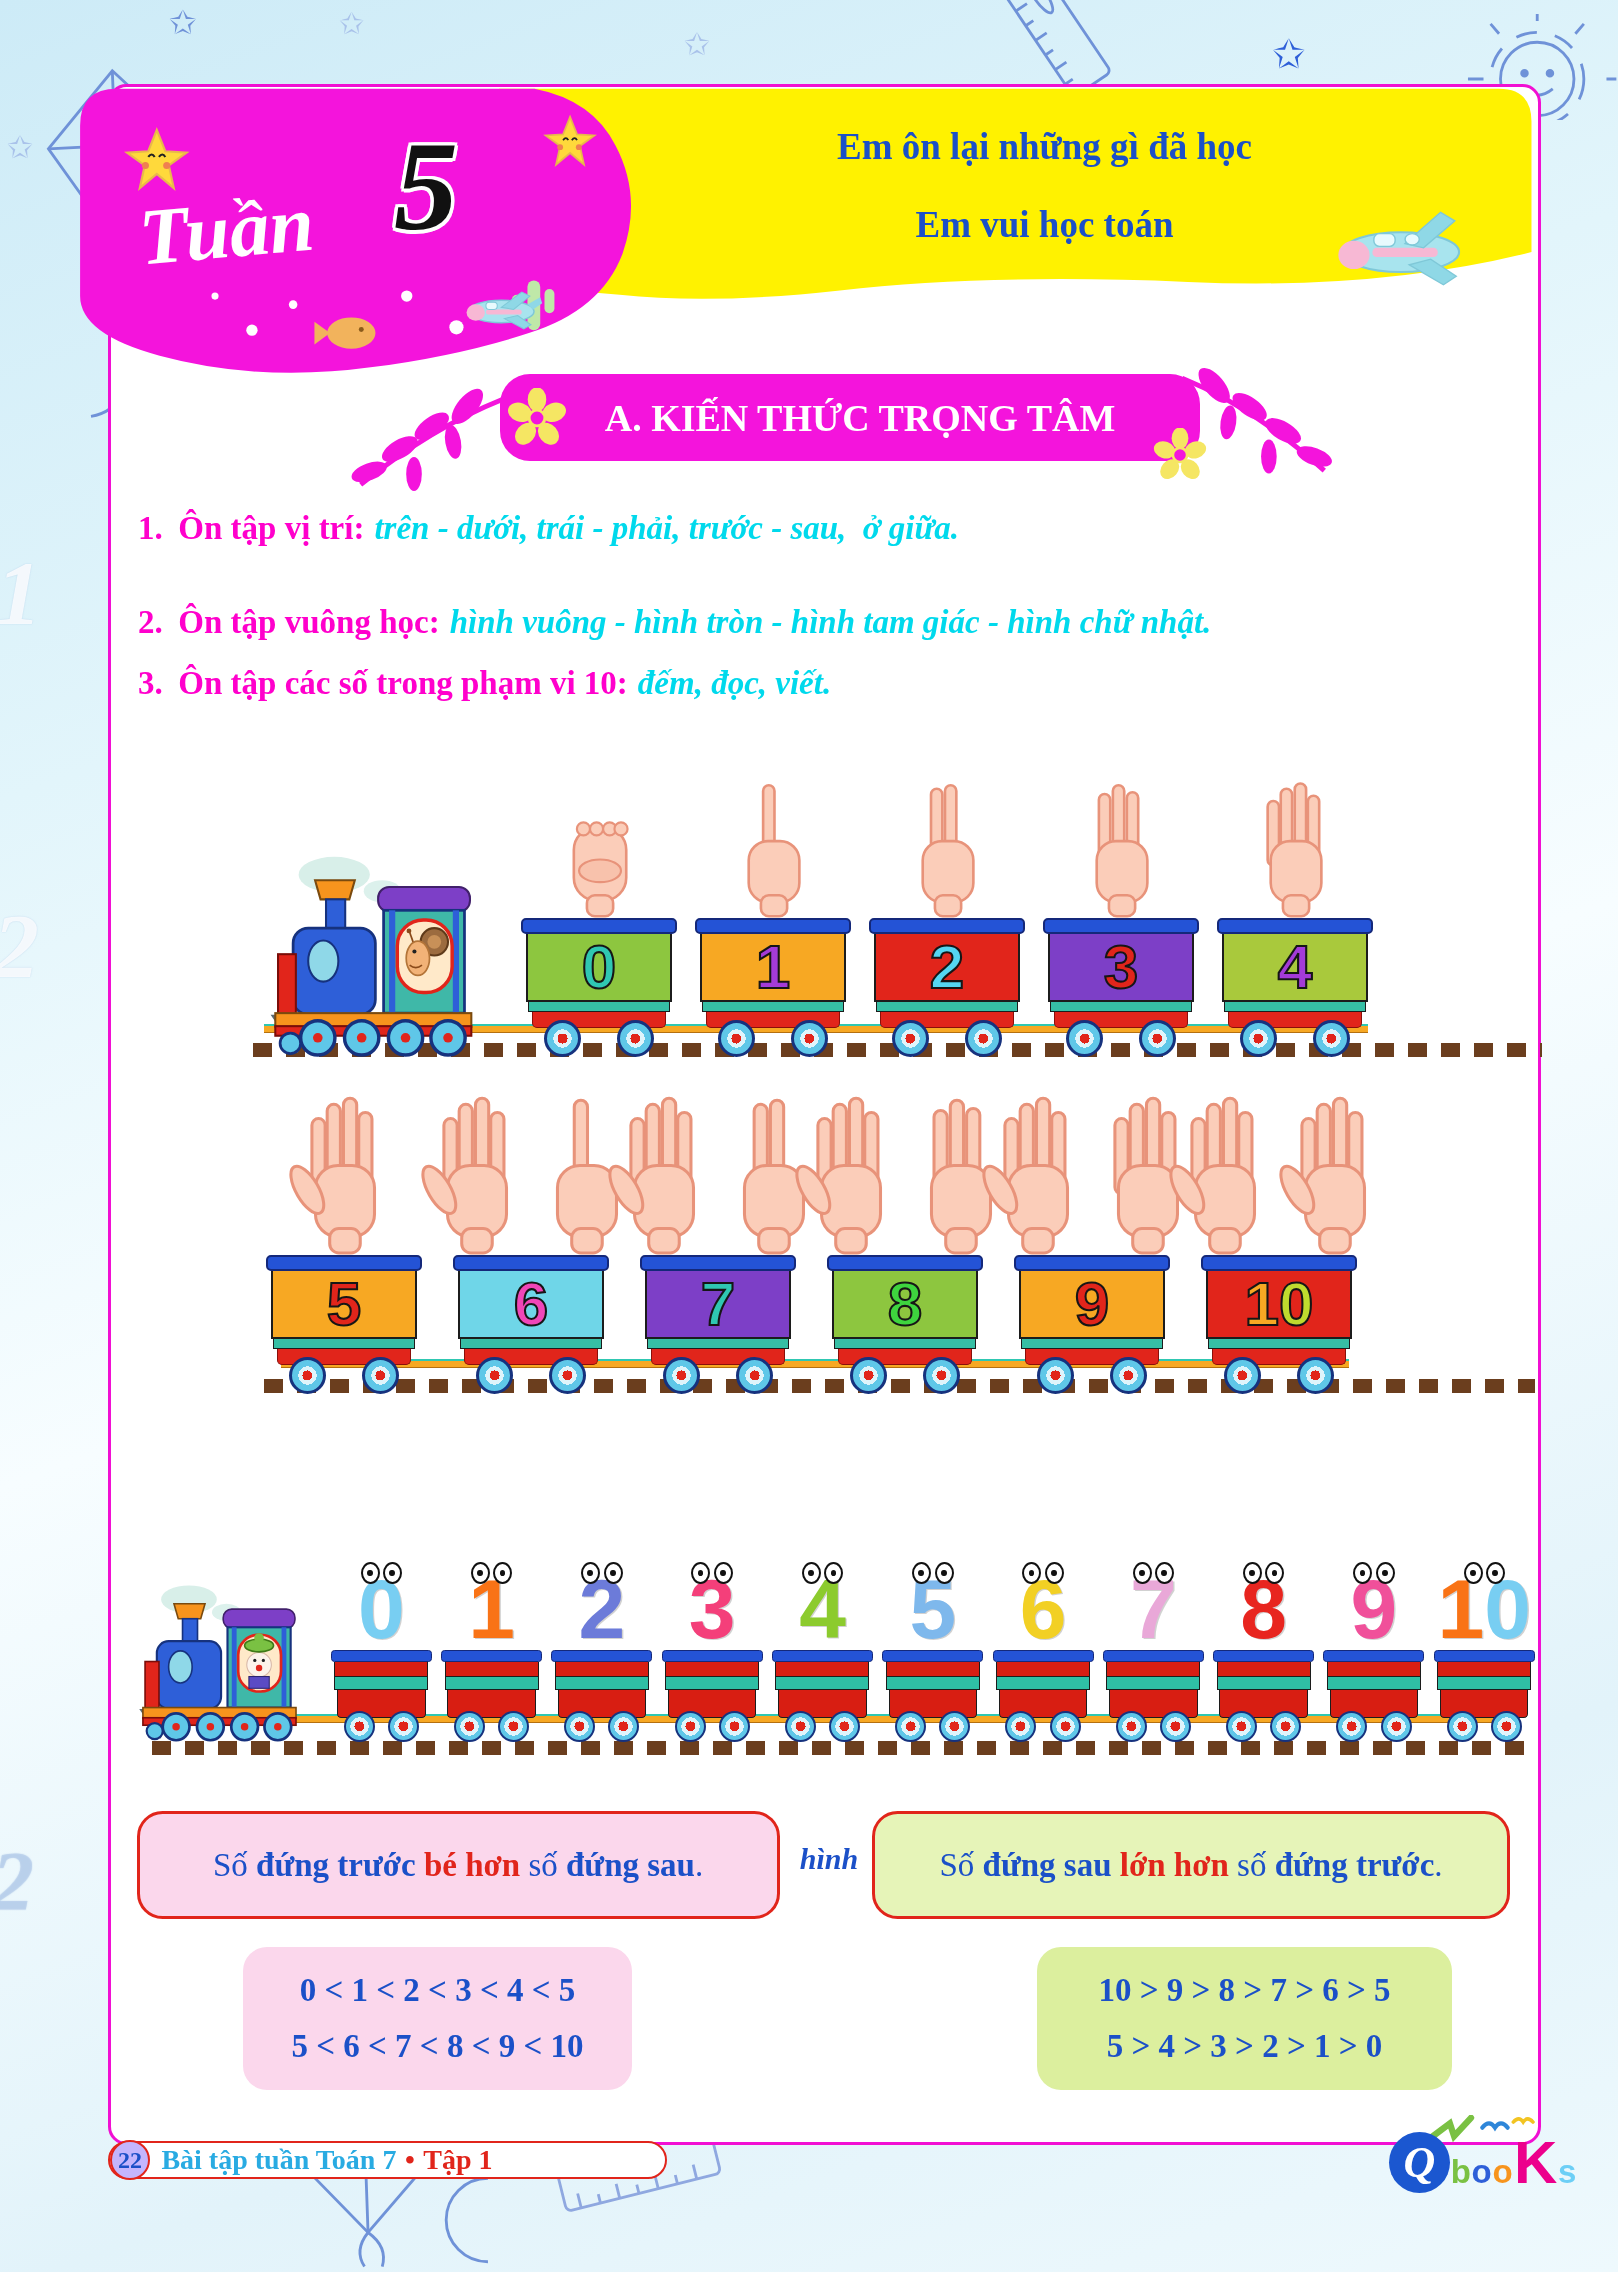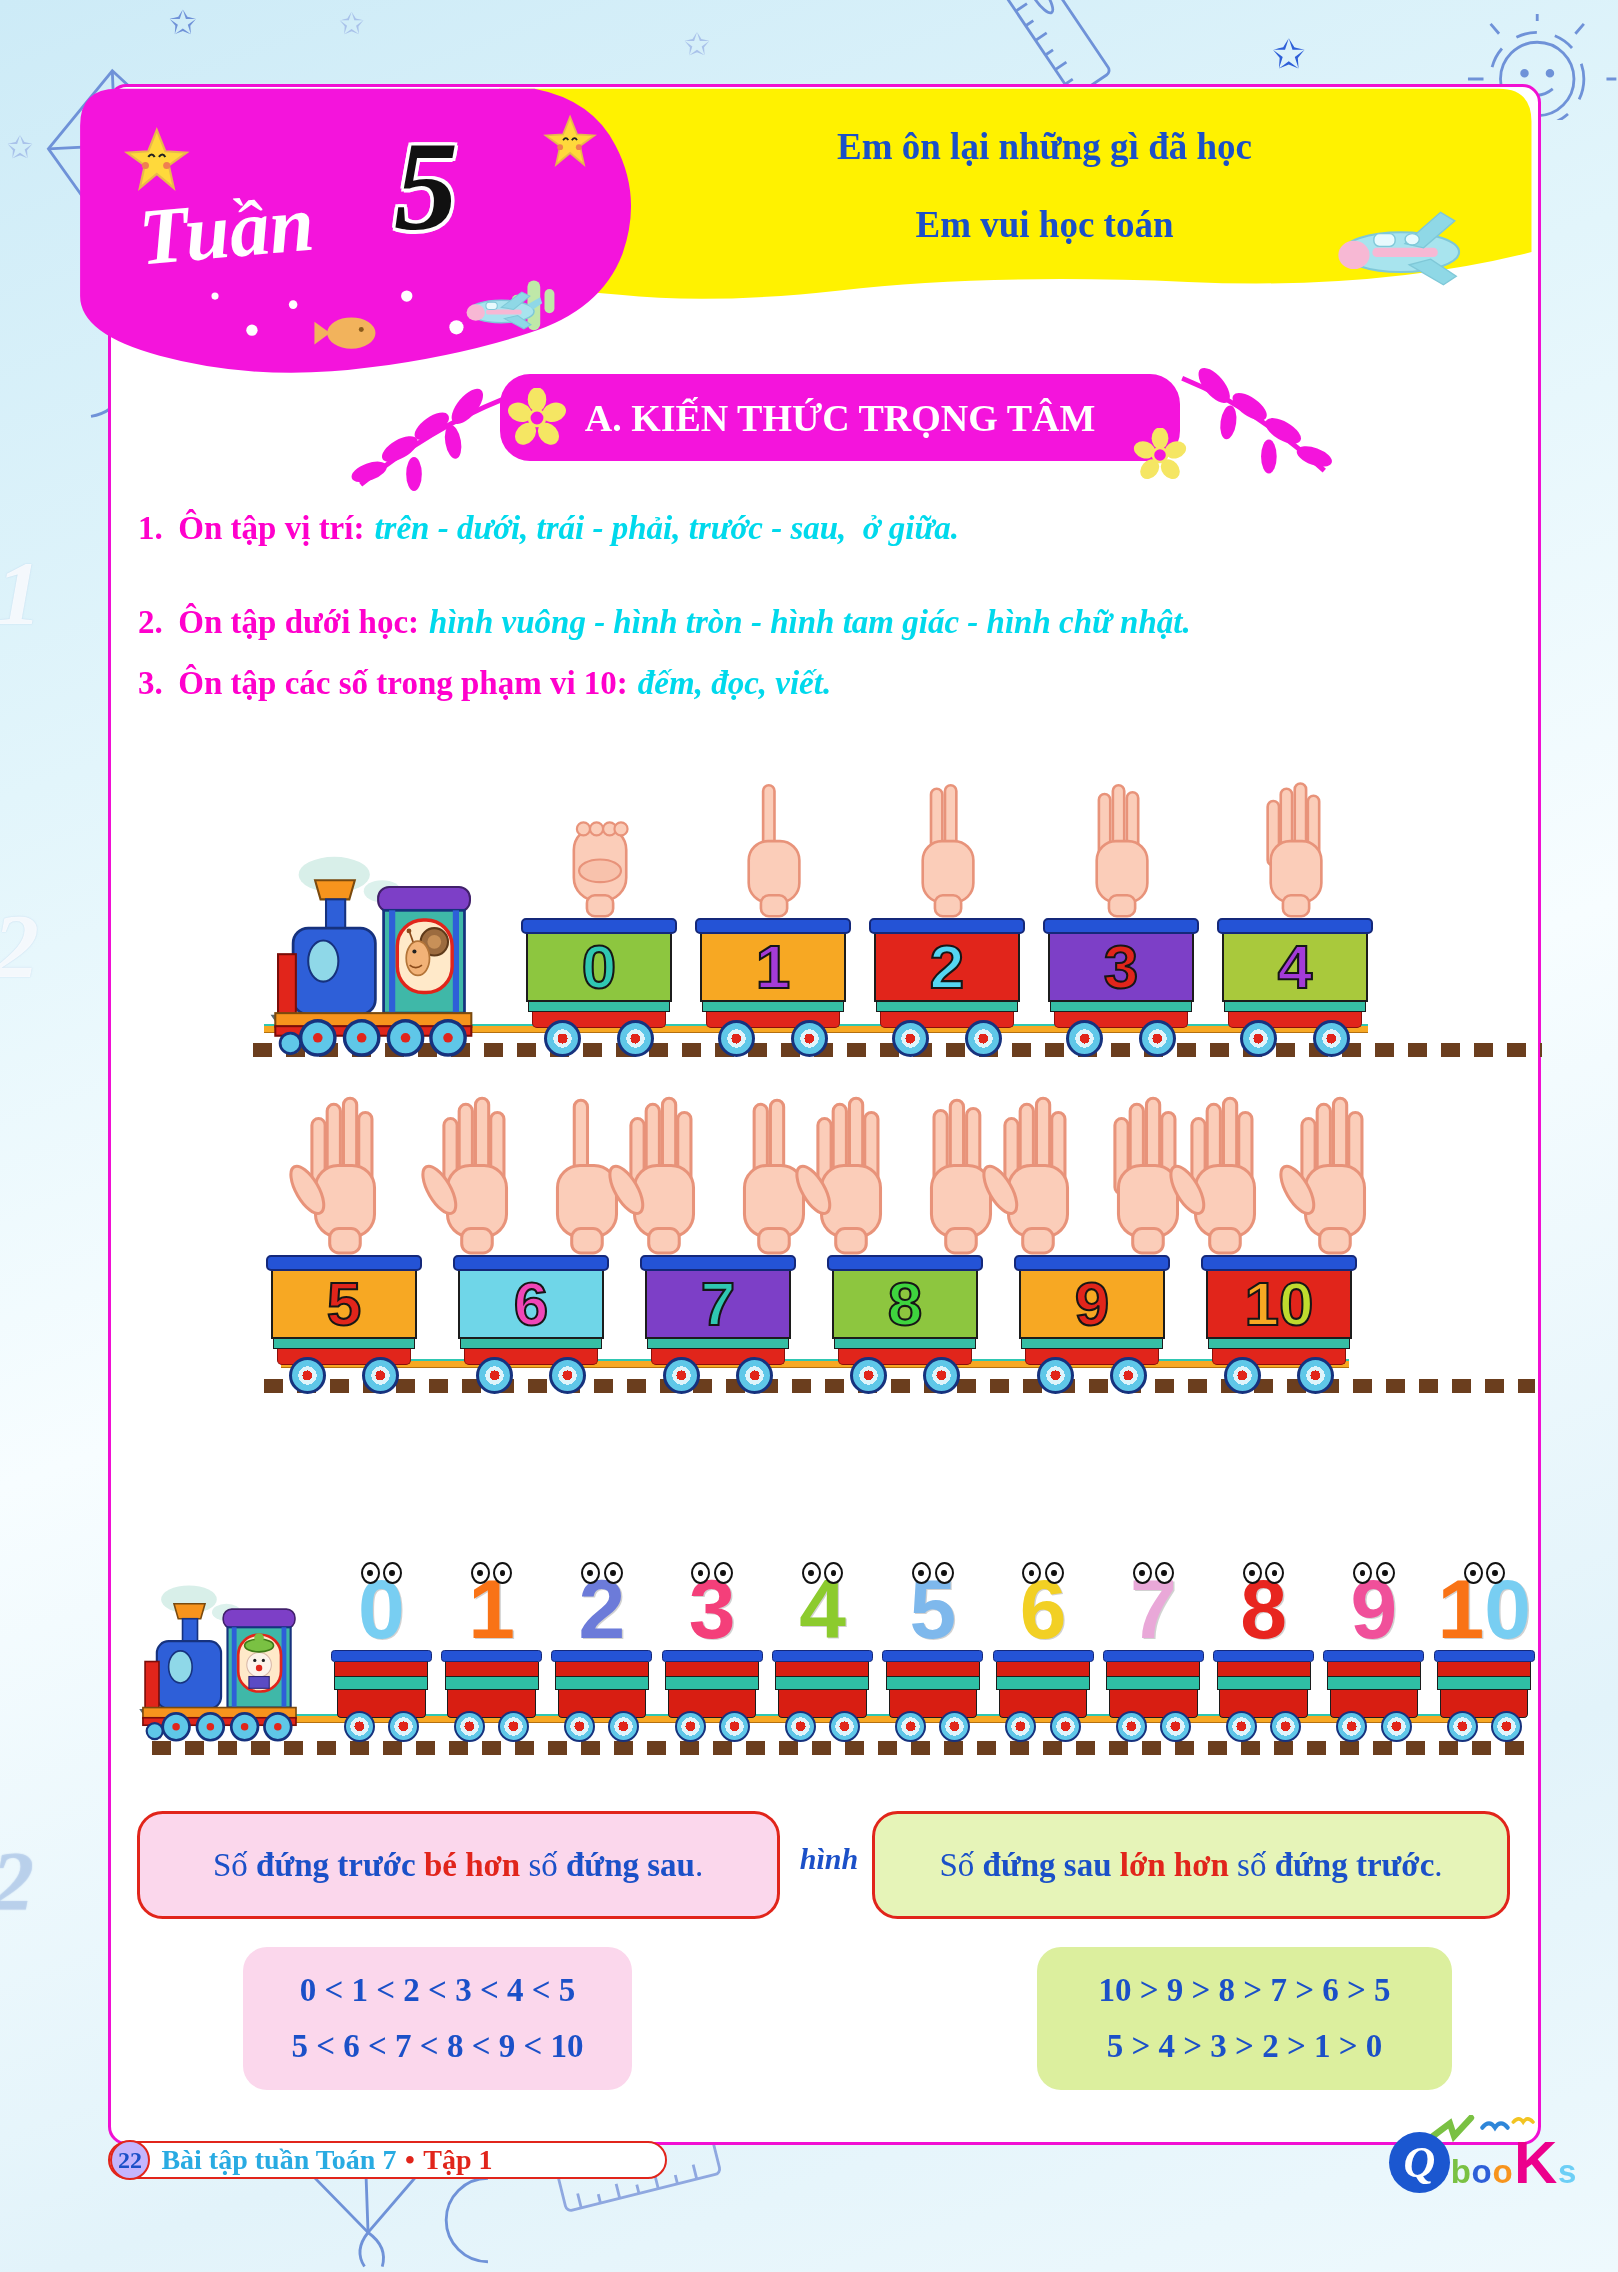--- a/index.html
+++ b/index.html
@@ -20,21 +20,21 @@
   
   #header-svg{left:-38px;top:-4.3px;}
   #week-label{left:28px;top:98px;font-style:italic;font-weight:bold;font-size:80px;color:#fff;transform:rotate(-5deg);}
   #week-num{left:283px;top:25.6px;font-weight:bold;font-style:italic;font-size:128px;color:#111;
     text-shadow:-3.5px 0 0 #fff,3.5px 0 0 #fff,0 -3.5px 0 #fff,0 3.5px 0 #fff,-2.8px -2.8px 0 #fff,2.8px 2.8px 0 #fff,-2.8px 2.8px 0 #fff,2.8px -2.8px 0 #fff;}
   .banner-line{left:440px;width:987px;text-align:center;font-weight:bold;font-size:37px;color:#1B50C8;}
   #banner1{top:38px;} #banner2{top:116px;}
 
   
   #title-box{left:389px;top:287px;width:680px;height:87px;background:#F414DC;border-radius:30px;
-             display:flex;align-items:center;justify-content:center;color:#fff;font-weight:bold;font-size:38px;}
+             display:flex;align-items:center;justify-content:center;color:#fff;font-weight:bold;font-size:38px;padding-left:20px;}
   .sprig{pointer-events:none;}
 
   
   .item{left:27px;width:1384px;font-size:33px;font-weight:bold;color:#FF00CC;white-space:pre-wrap;}
   .item .inum{margin-right:15.6px;}
   .item .idetail{color:#00D9EC;font-style:italic;margin-left:10px;}
   #item1{top:423px;} #item2{top:517px;} #item3{top:578px;} #item4{top:1357px;}
 
   
   .train{display:flex;align-items:flex-end;}
@@ -265,21 +265,21 @@
             <ellipse cx="66" cy="34" rx="13" ry="17" transform="rotate(70 66 34)"></ellipse>
         <ellipse cx="58" cy="64" rx="13" ry="17" transform="rotate(140 58 64)"></ellipse>
             <ellipse cx="26" cy="64" rx="13" ry="17" transform="rotate(-140 26 64)"></ellipse>
         <ellipse cx="18" cy="34" rx="13" ry="17" transform="rotate(-70 18 34)"></ellipse>
             <circle cx="42" cy="42" r="11" fill="#F414DC" stroke="#F5E663" stroke-width="4"></circle>
           </g>
       </svg>
     </div>
 
     <div id="item1" class="item"><span class="inum">1.</span><span class="ilabel">Ôn tập vị trí:</span><span class="idetail">trên - dưới, trái - phải, trước - sau,  ở giữa.</span></div>
-    <div id="item2" class="item"><span class="inum">2.</span><span class="ilabel">Ôn tập dưới học:</span><span class="idetail">hình vuông - hình tròn - hình tam giác - hình chữ nhật.</span></div>
+    <div id="item2" class="item"><span class="inum">2.</span><span class="ilabel">Ôn tập vuông học:</span><span class="idetail">hình vuông - hình tròn - hình tam giác - hình chữ nhật.</span></div>
     <div id="item3" class="item"><span class="inum">3.</span><span class="ilabel">Ôn tập các số trong phạm vi 10:</span><span class="idetail">đếm, đọc, viết.</span></div>
 
     <div class="coupler" style="left:153px;top:937px;width:1104px;"></div>
     <div class="track" style="left:142px;top:956px;width:1289px;"></div>
     <div id="train1" class="train">
         <div class="loco">
           <svg viewBox="0 0 340 302" width="234" height="207">
     <ellipse cx="112" cy="36" rx="52" ry="26" fill="#D8EFE9"></ellipse>
             <ellipse cx="182" cy="60" rx="27" ry="16" fill="#DCF1EC"></ellipse>
             <ellipse cx="220" cy="84" rx="14" ry="10" fill="#E4F5F1"></ellipse>

